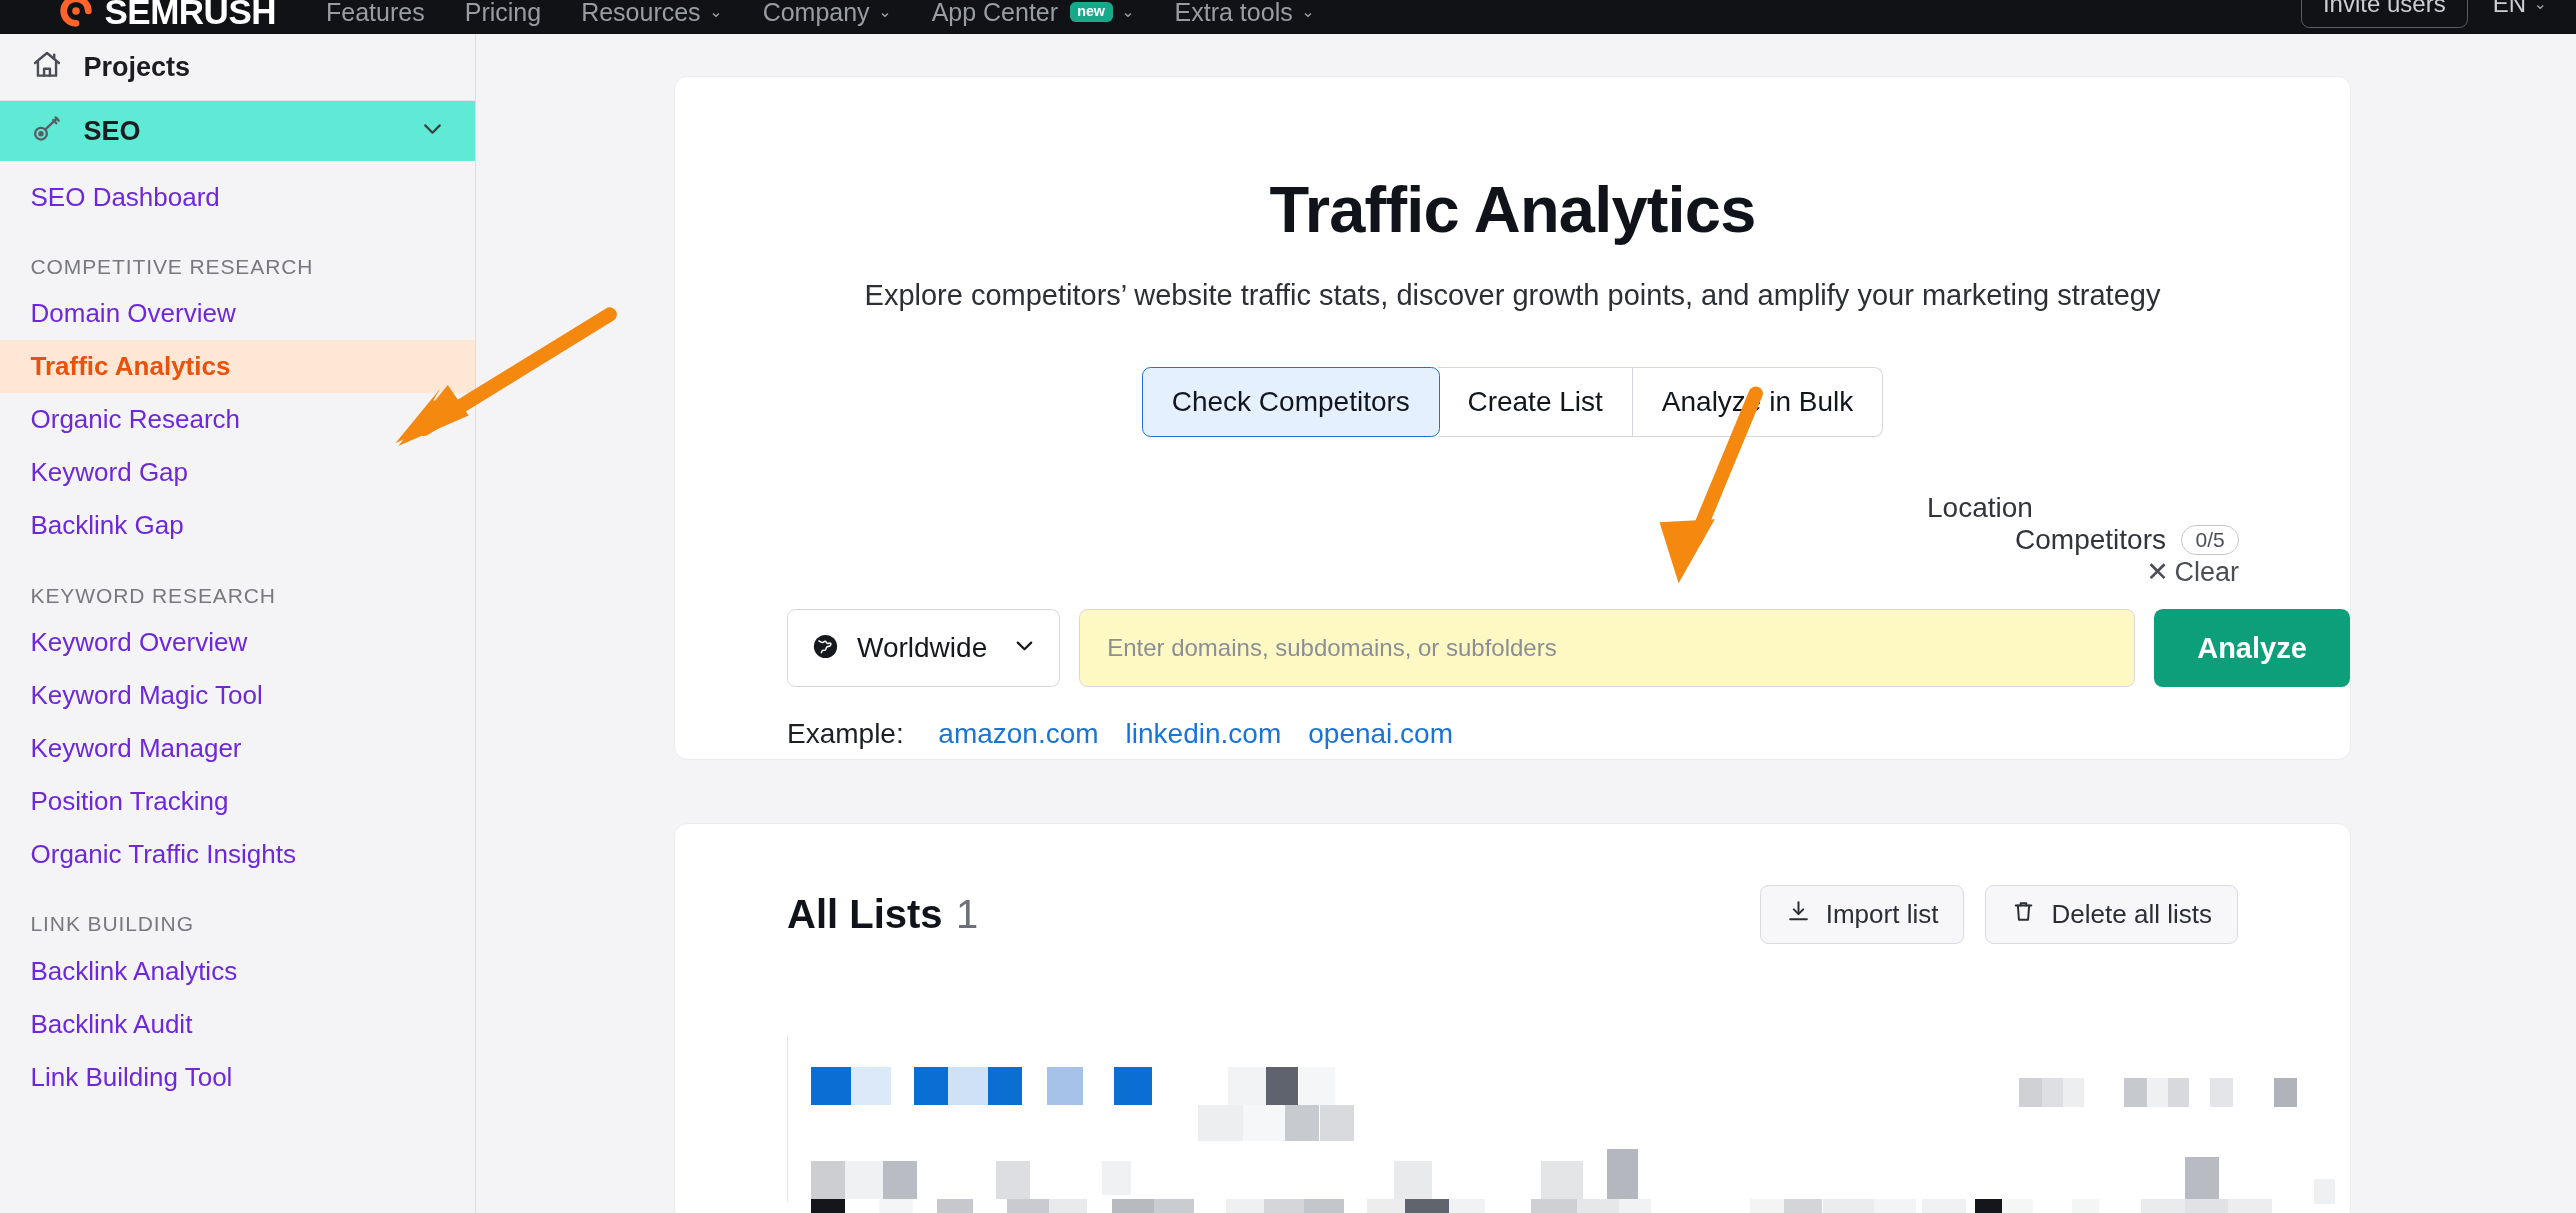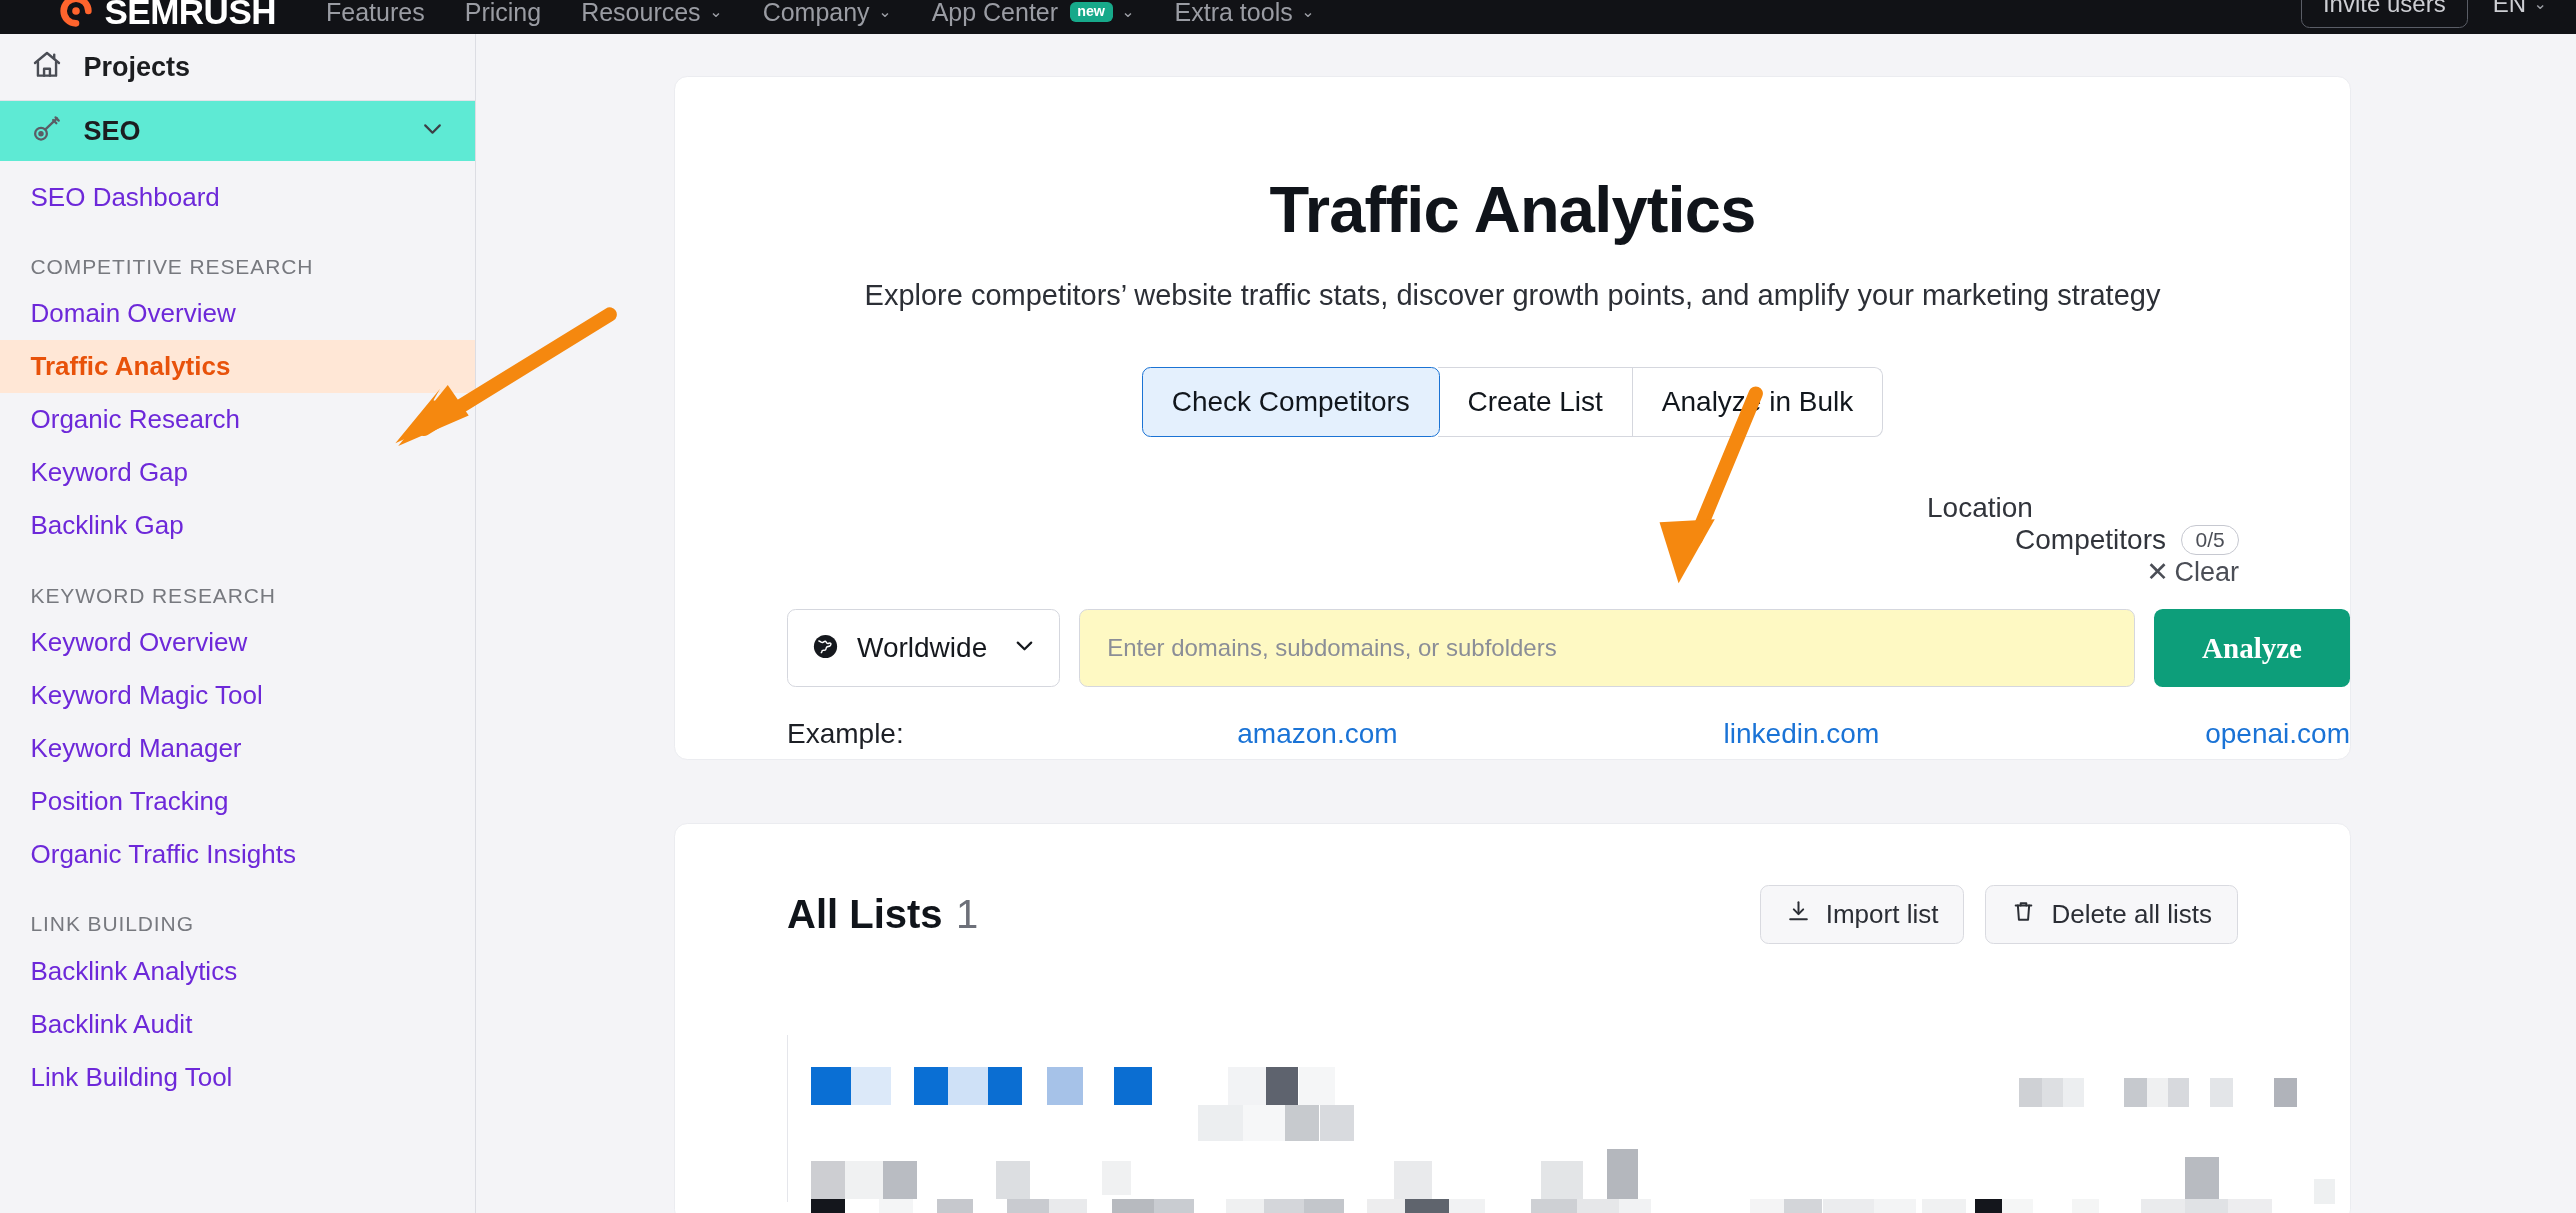--- a/index.html
+++ b/index.html
@@ -191,26 +191,26 @@
     border: 1.5px solid #d5d7de; border-radius: 8.6px;
     background: #fef9c3; font-size: 24px; color: #82858e;
     padding: 0 27px; font-family: inherit; outline: none;
   }
   .domain-input::placeholder { color: #8b8e97; }
   .analyze-btn {
     width: 215px; height: 78px;
     background: #0d9e7a; color: #ffffff;
     font-size: 29px; font-weight: 700;
     border: none; border-radius: 8.6px; cursor: pointer;
-    font-family: Liberation Serif, serif;
+    font-family: Liberation Sans, sans-serif;
   }
 
   .example-row {
-    display: flex; align-items: center; gap: 19px;
-    margin: 30.5px 0 0 112px; font-size: 28px; justify-content: space-between;
+    display: flex; align-items: center; gap: 27px;
+    margin: 30.5px 0 0 112px; font-size: 28px;
   }
   .example-lbl { color: #1c1f25; margin-right: 7.6px; }
   .example-link { color: #1a73d6; cursor: pointer; }
 
   .lists-head {
     display: flex; align-items: center;
     margin: 61px 112px 0 112px;
   }
   .lists-title { font-size: 40px; font-weight: 700; color: #10141a; }
   .lists-count { font-size: 40px; font-weight: 400; color: #6d7079; margin-left: 13.3px; }

